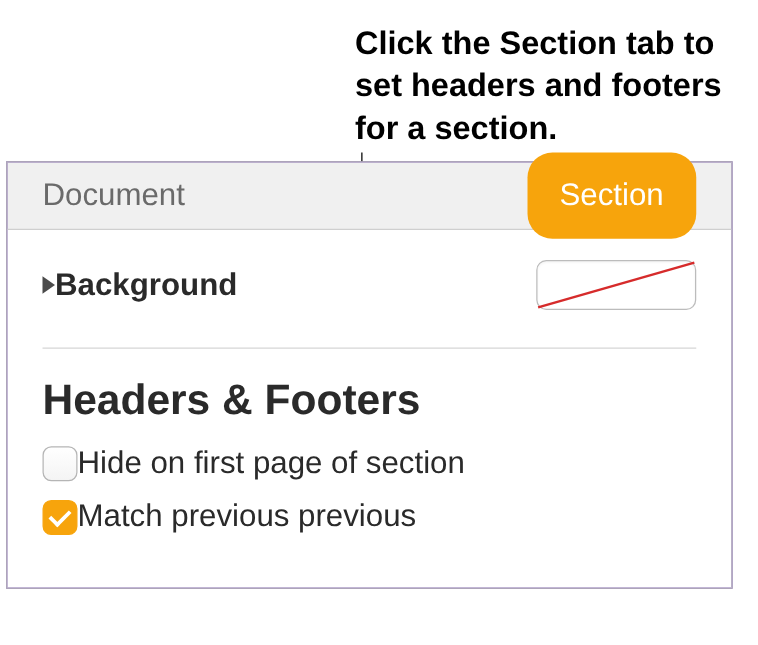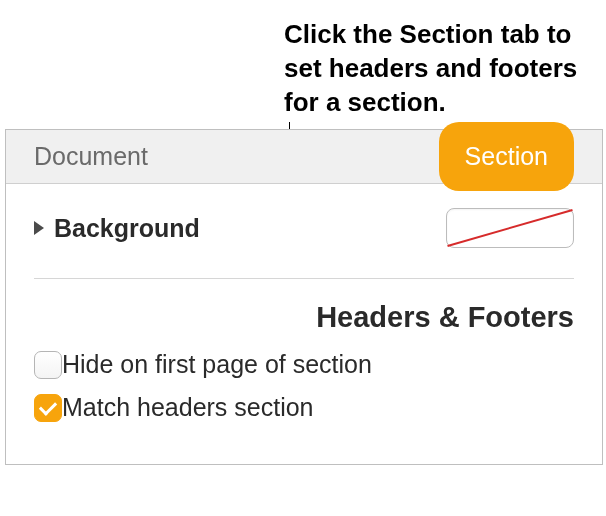--- a/index.html
+++ b/index.html
@@ -25,24 +25,23 @@
       top: 122px;
       left: 289px;
       width: 1px;
       height: 30px;
       background: #000;
     }
     .panel {
       position: absolute;
       top: 129px;
       left: 5px;
-      right: 3px;
+      right: 20px;
       border: 1px solid #bfbfbf;
       background: #4c1d95;
-      text-align: right;
     }
     .tabbar {
       display: flex;
       align-items: center;
       justify-content: space-between;
       height: 54px;
       background: #f0f0f0;
       border-bottom: 1px solid #cfcfcf;
       padding: 0 28px;
     }
@@ -64,21 +63,20 @@
       background: #fff;
     }
     .row-bg {
       display: flex;
       align-items: center;
       justify-content: space-between;
     }
     .bg-left {
       display: flex;
       align-items: center;
-      gap: 10px;
     }
     .disclosure {
       width: 0;
       height: 0;
       border-top: 7px solid transparent;
       border-bottom: 7px solid transparent;
       border-left: 10px solid #4b4b4b;
     }
     .bg-label {
       font-size: 25px;
@@ -103,21 +101,21 @@
       height: 2px;
       background: #d62b2b;
       transform: translate(-50%, -50%) rotate(-16deg);
     }
     .divider {
       border: none;
       border-top: 1px solid #d6d6d6;
       margin: 30px 0 22px 0;
     }
     .section-title {
-      font-size: 29px;
+      font-size: 34px;
       color: #2a2a2a;
       font-weight: 600;
       margin-bottom: 16px;
     }
     .check-row {
       display: flex;
       align-items: center;
       gap: 0;
       margin-bottom: 14px;
       cursor: pointer;
@@ -176,16 +174,16 @@
 
     <div class="check-row">
       <div class="checkbox"></div>
       <div class="check-label">Hide on first page of section</div>
     </div>
 
     <div class="check-row">
       <div class="checkbox checked">
         <div class="checkmark"></div>
       </div>
-      <div class="check-label">Match headers section</div>
+      <div class="check-label">Match previous previous</div>
     </div>
   </div>
 </div>
 
 </body></html>

